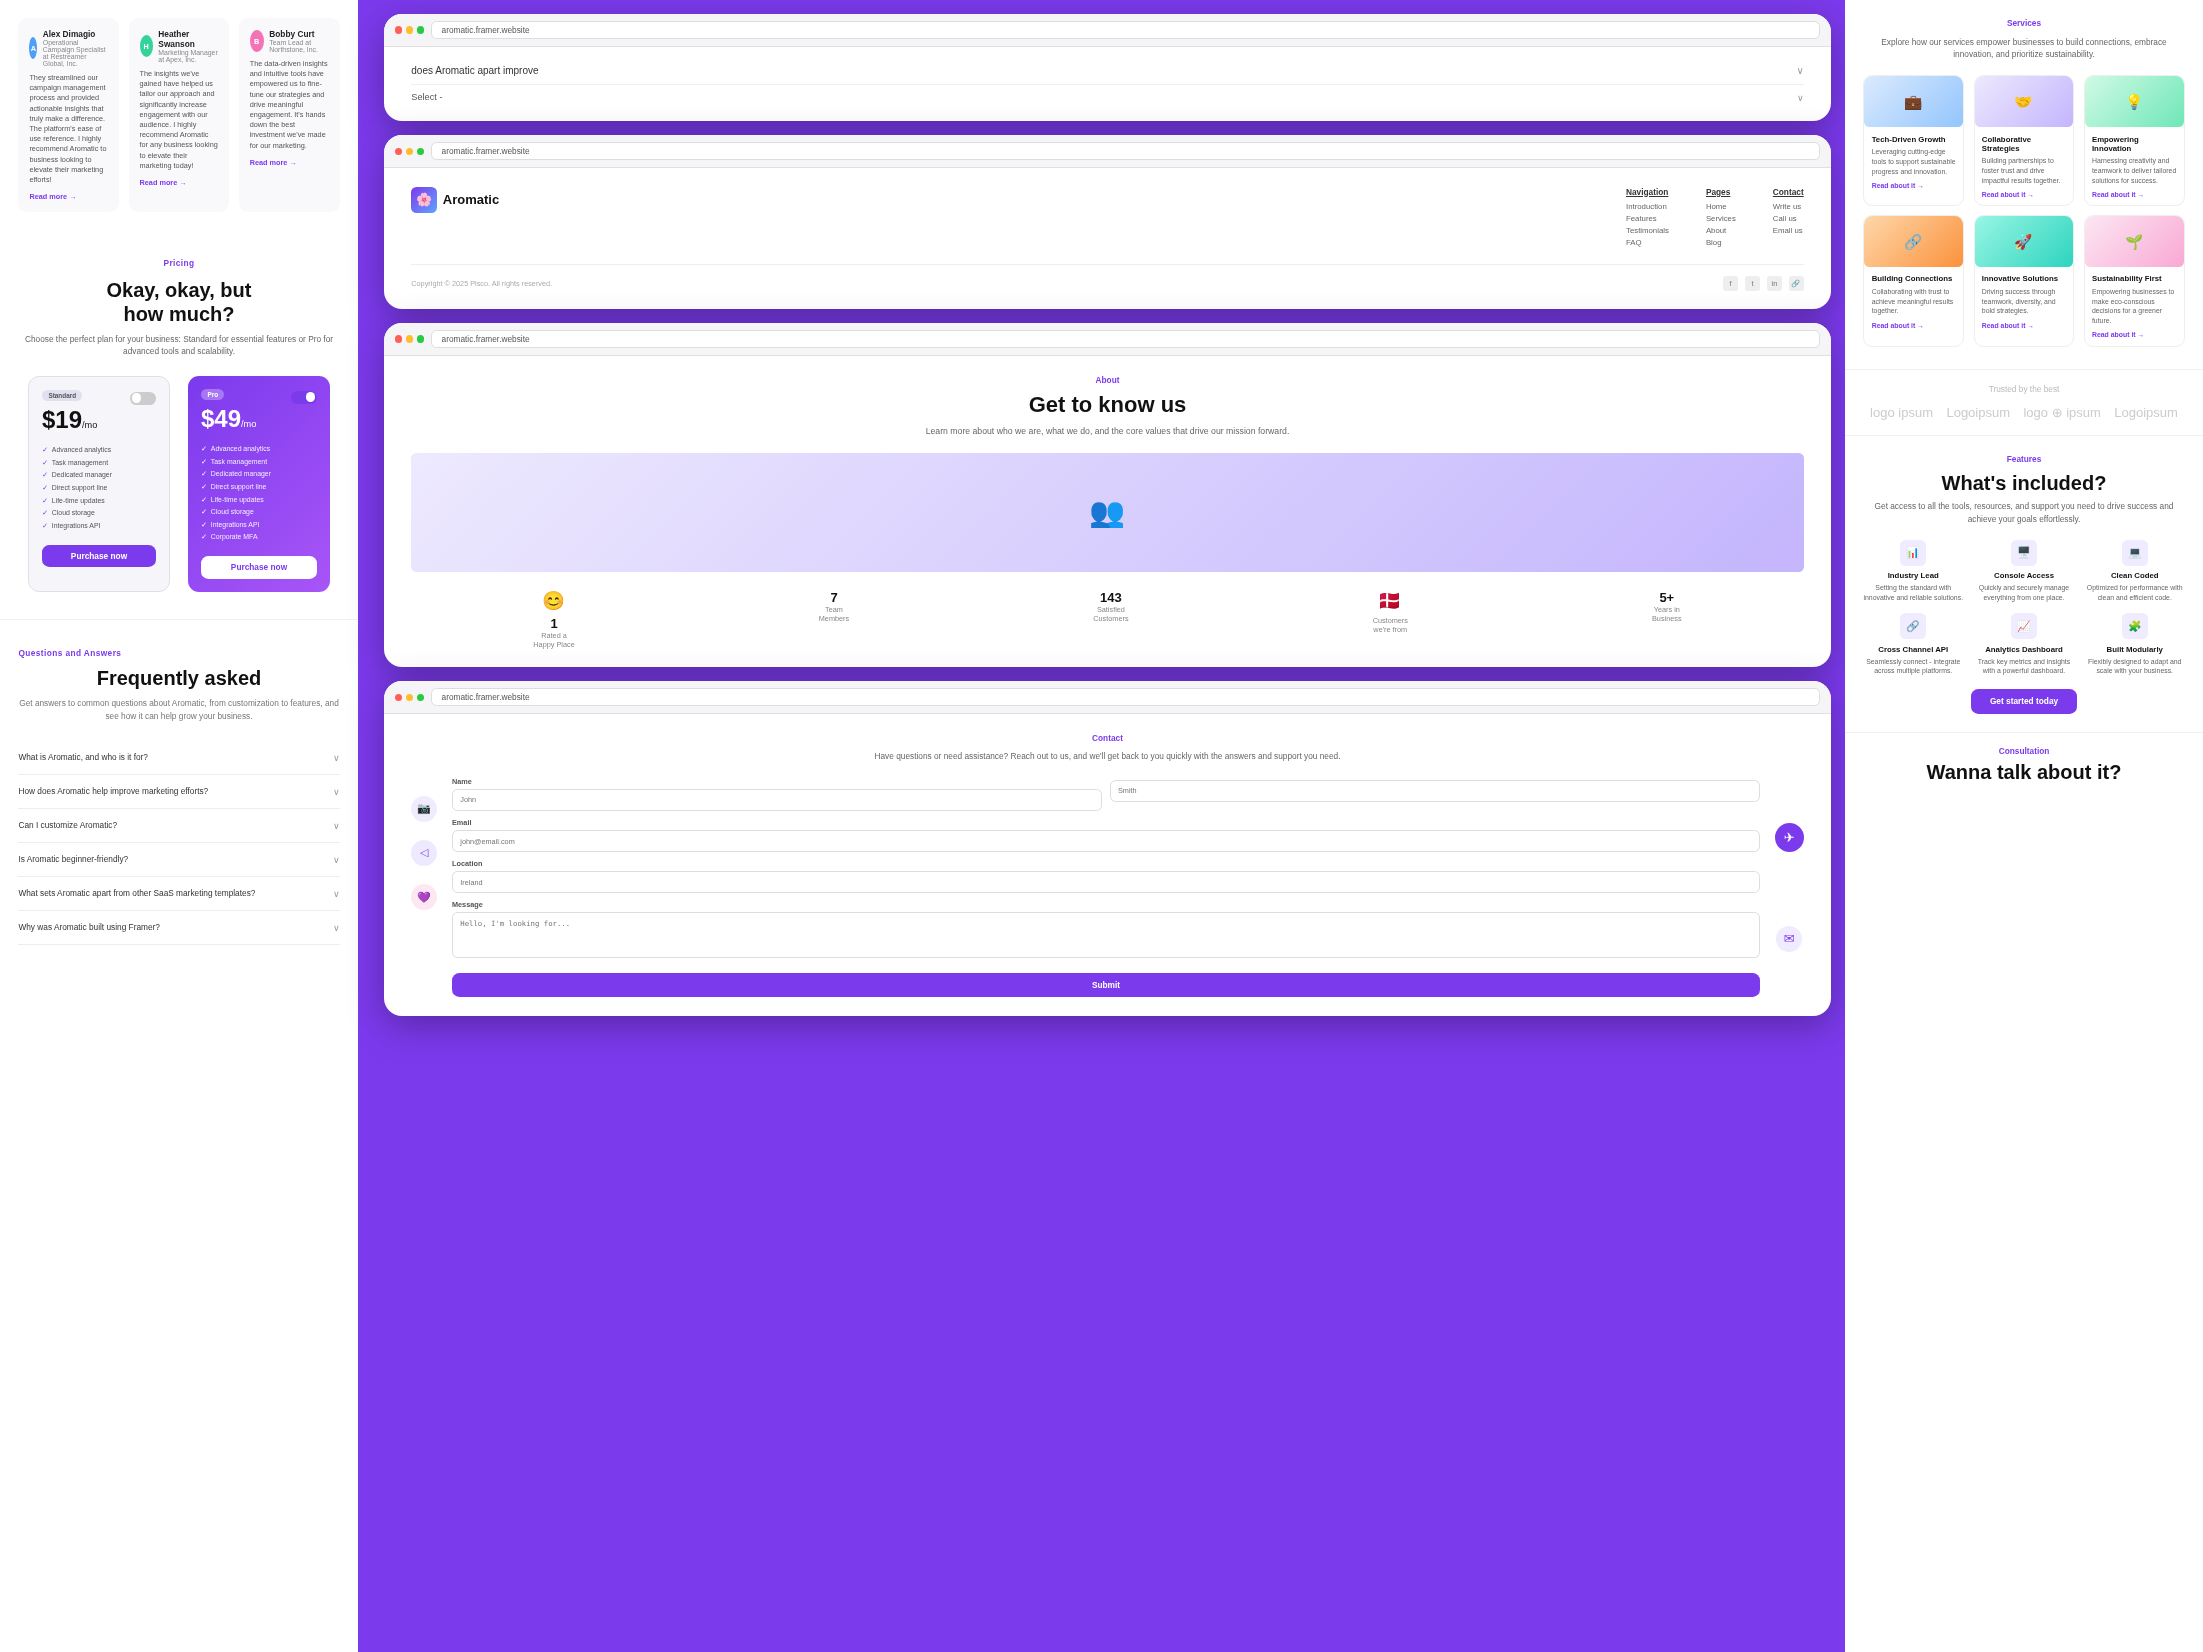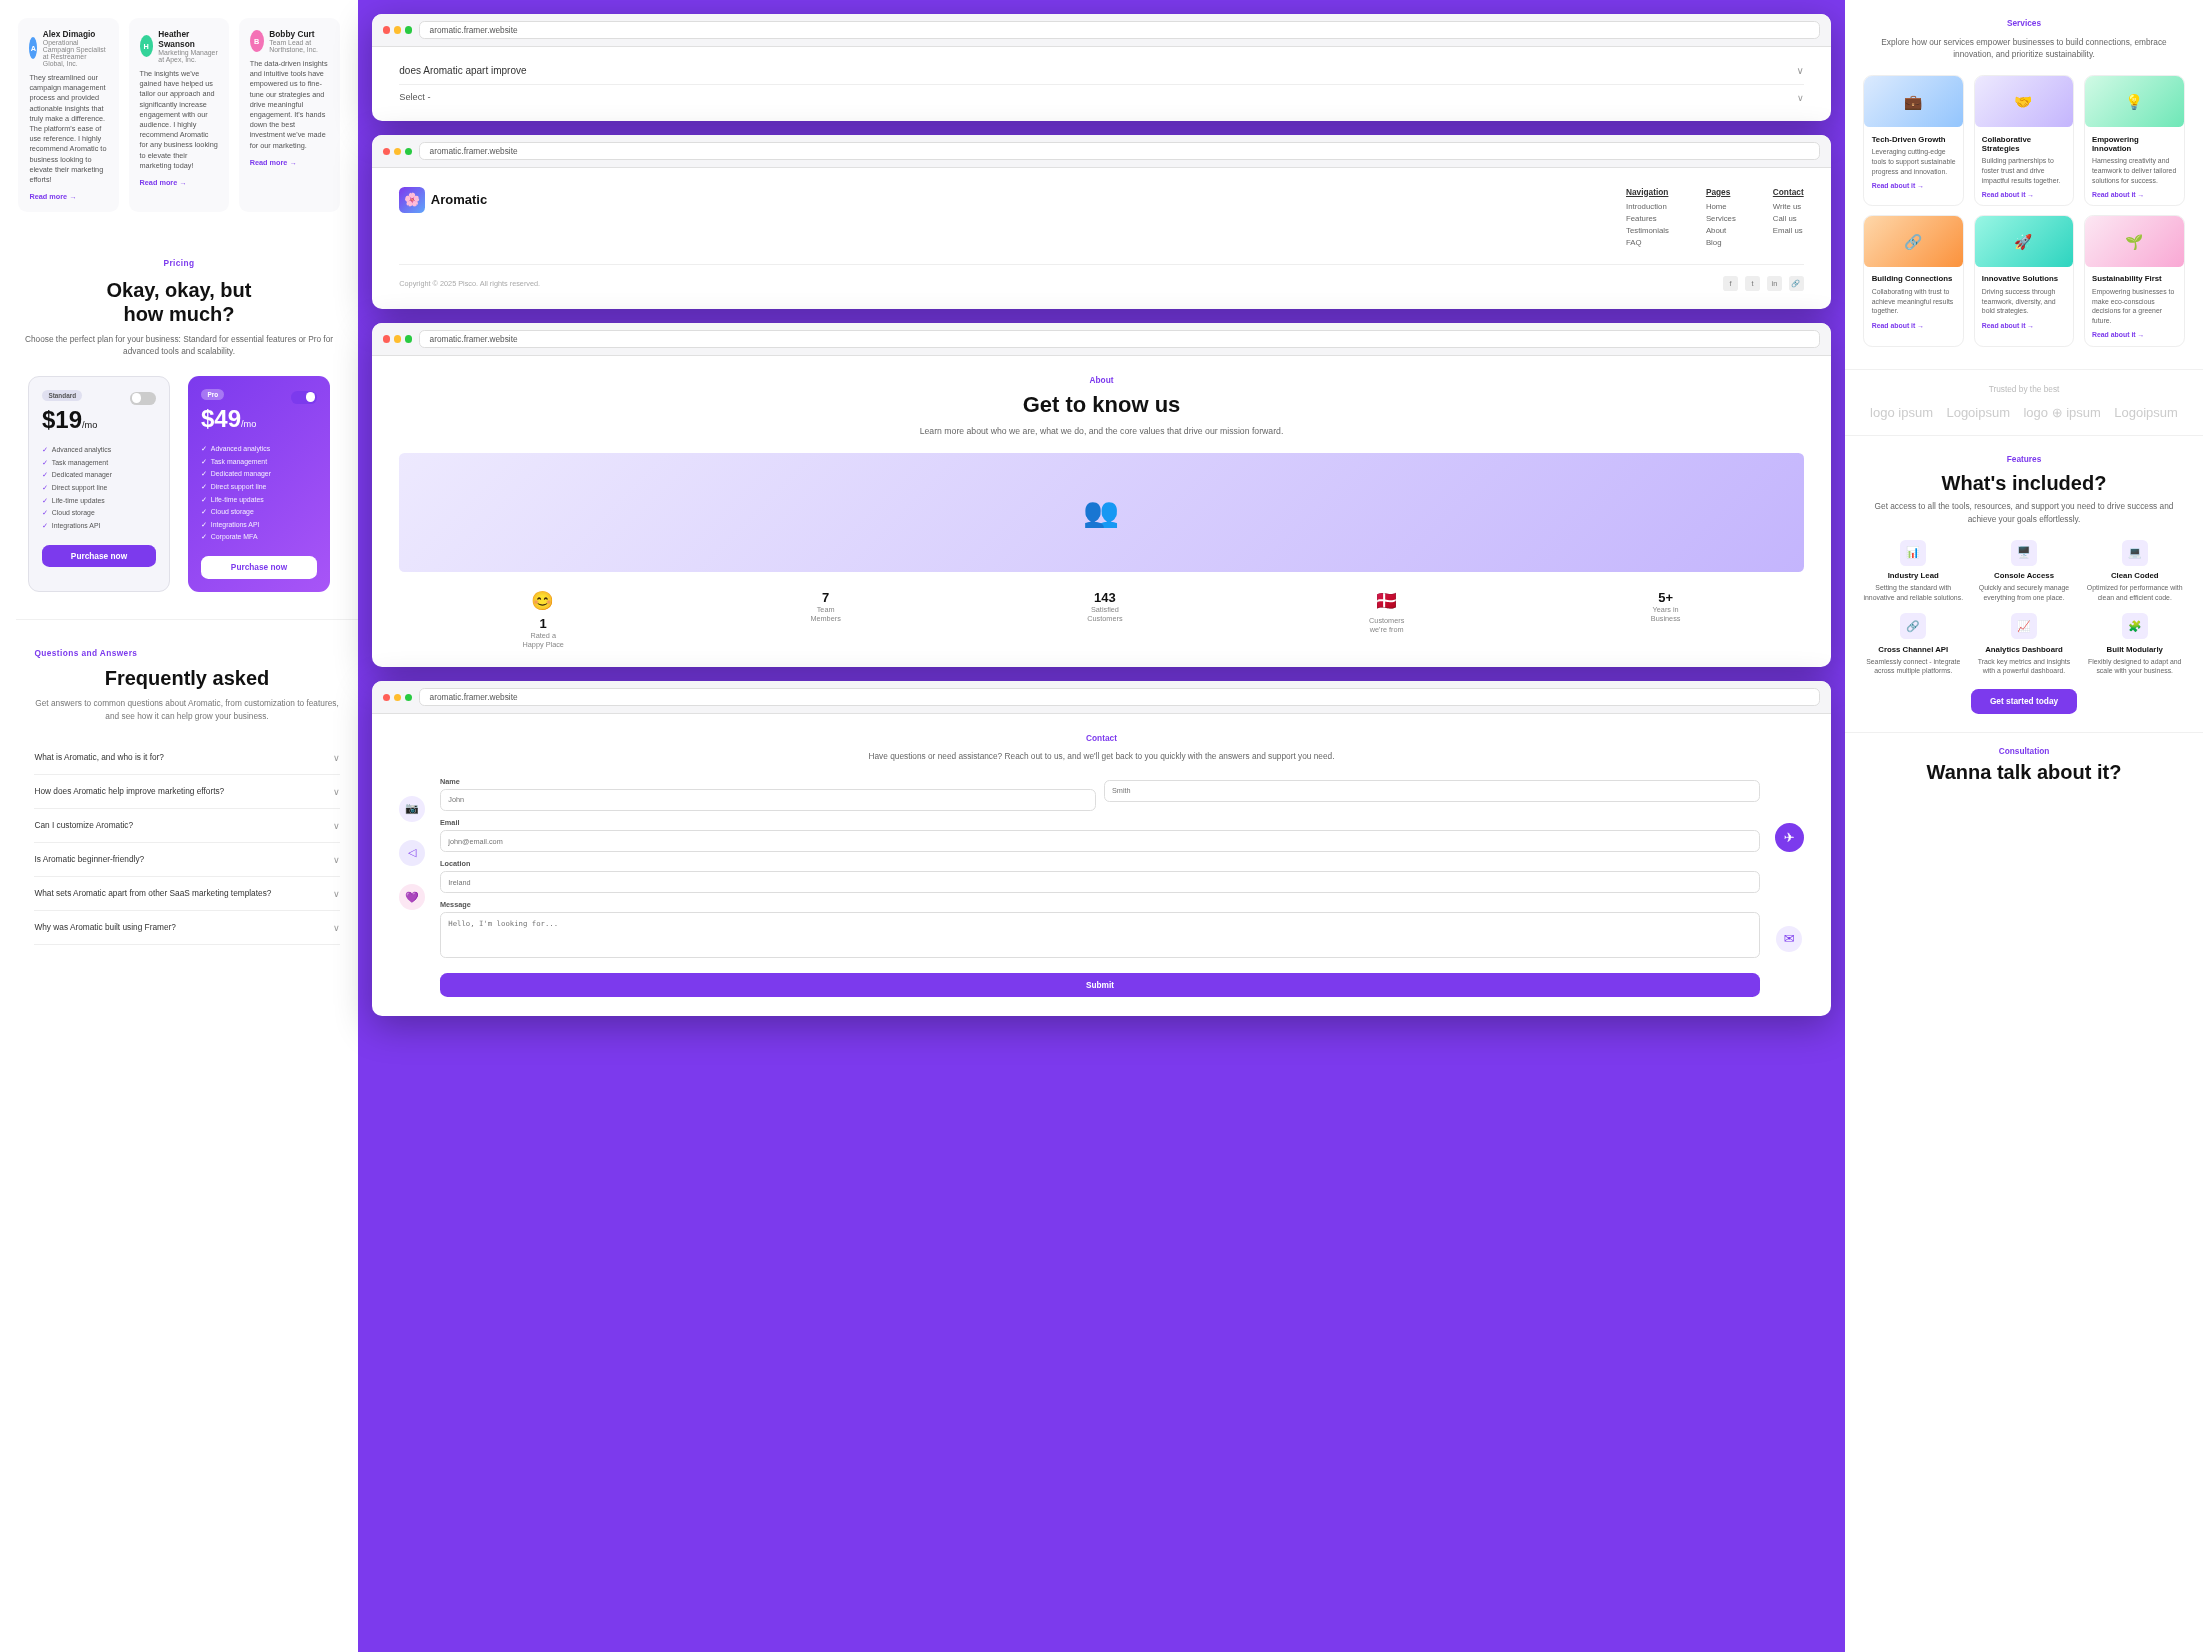--- a/index.html
+++ b/index.html
@@ -165,21 +165,20 @@
       cursor: pointer;
     }
     .plan-card.standard .plan-btn { background: #7c3aed; color: white; }
     .plan-card.pro .plan-btn { background: white; color: #7c3aed; }
 
     
     .faq-section {
       background: #fff;
       padding: 27.5px 18.4px;
       border-top: 0.9px solid #f0f0f0;
-      margin-left: 16px;
     }
     .faq-title {
       font-size: 20px;
       font-weight: 800;
       color: #111;
       text-align: center;
       margin-bottom: 7.3px;
     }
     .faq-subtitle {
       font-size: 8.3px;
@@ -204,23 +203,24 @@
       flex: 1;
       background: #7c3aed;
       padding: 13.8px;
       display: flex;
       flex-direction: column;
       gap: 13.8px;
     }
 
     .browser-window {
       background: #fff;
-      border-radius: 10px;
+      border-radius: 18px;
       overflow: hidden;
       box-shadow: 0 9.2px 37px rgba(0,0,0,0.3);
+      margin-left: 12px;
     }
 
     .browser-bar {
       background: #f5f5f7;
       padding: 7.3px 11px;
       display: flex;
       align-items: center;
       gap: 7.3px;
       border-bottom: 0.9px solid #e0e0e0;
     }

